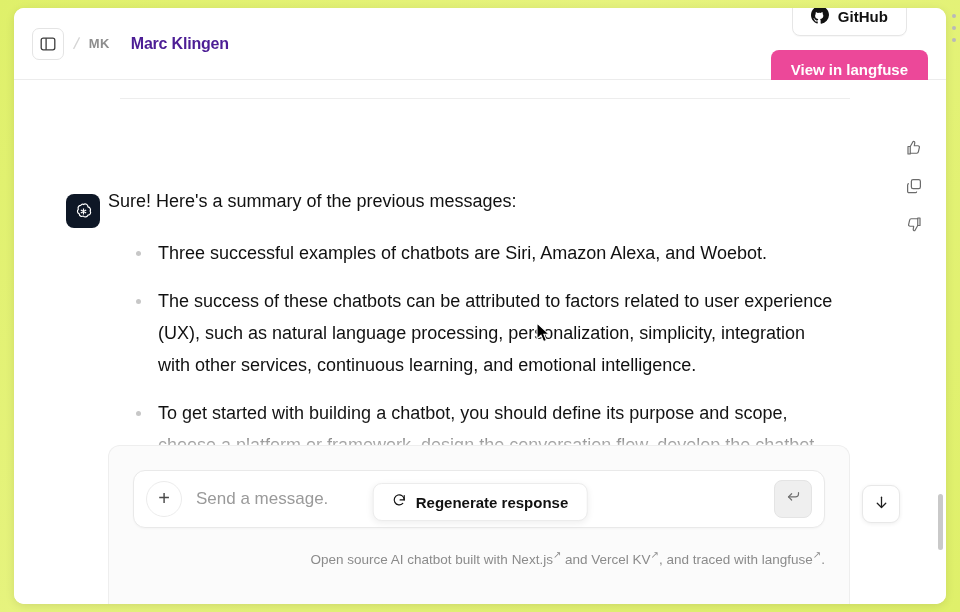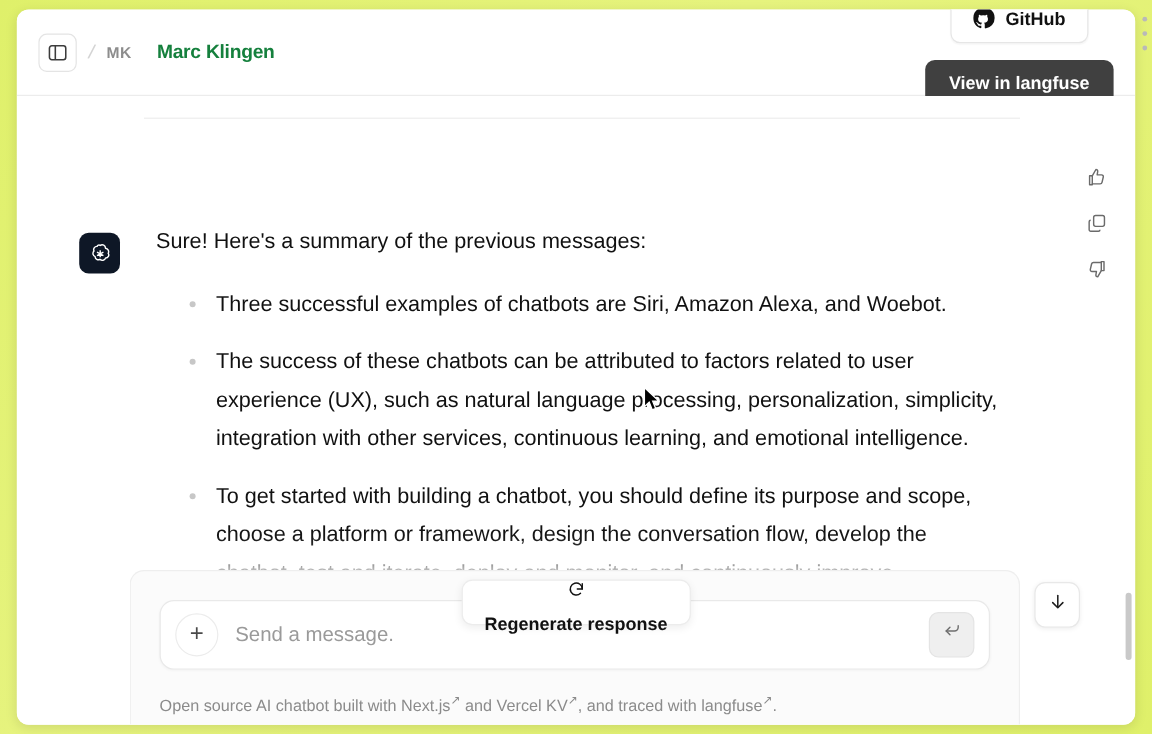--- a/index.html
+++ b/index.html
@@ -78,21 +78,21 @@
   .avatar-initials {
     font-size: 13px;
     color: #8d8d8d;
     letter-spacing: .4px;
     font-weight: 600;
     margin-right: 21px;
   }
   .user-name {
     font-size: 16px;
     font-weight: 700;
-    color: #15803d;
+    color: #4c1d95;
     letter-spacing: -.2px;
   }
   .header-right {
     margin-left: auto;
     display: flex;
     align-items: center;
     gap: 14px;
     flex-direction: column;
   }
   .btn-github {
@@ -106,21 +106,21 @@
     font-weight: 600;
     color: #111;
     cursor: pointer;
     box-shadow: 0 1px 1px rgba(0,0,0,0.03);
   }
   .btn-primary {
     height: 40px;
     padding: 0 20px;
     border: none;
     border-radius: 8px;
-    background: #404040;
+    background: #ec4899;
     color: #ffffff;
     font-size: 15px;
     font-weight: 700;
     cursor: pointer;
     font-family: "Liberation Sans", sans-serif;
   }
 
   
   #chat {
     position: relative;
@@ -136,21 +136,21 @@
     height: 1px;
     background: #ededed;
   }
   .message {
     position: absolute;
     left: 0; right: 0;
     top: 48px;
     padding: 0 96px 0 52px;
     box-sizing: border-box;
     display: flex;
-    gap: 30px;
+    gap: 8px;
   }
   .bot-avatar {
     flex: 0 0 auto;
     width: 34px; height: 34px;
     border-radius: 8px;
     background: #0e1726;
     display: flex; align-items: center; justify-content: center;
     margin-top: 66px;
   }
   .bot-avatar svg { display:block; }
@@ -216,21 +216,20 @@
     background: #ffffff;
     border: 1px solid #ececec;
     border-radius: 9px;
     box-shadow: 0 2px 7px rgba(0,0,0,0.07);
     font-size: 15px;
     font-weight: 600;
     color: #111;
     cursor: pointer;
     z-index: 6;
     white-space: nowrap;
-    flex-direction: column;
   }
 
   
   .scroll-bottom {
     position: absolute;
     right: 46px;
     top: 405px;
     width: 36px; height: 36px;
     border: 1px solid #e8e8e8;
     border-radius: 9px;
@@ -296,24 +295,24 @@
     border-radius: 8px;
     background: #efefef;
     border: 1px solid #e4e4e4;
     display: flex; align-items: center; justify-content: center;
     color: #6f6f6f;
     font-size: 15px;
     cursor: pointer;
     flex: 0 0 auto;
   }
   .composer-footnote {
-    text-align: left;
+    text-align: right;
     font-size: 13.5px;
     color: #8b8b8b;
-    padding: 20px 0 6px 0;
+    padding: 20px 0 35px 0;
     line-height: 1.4;
   }
   .composer-footnote a {
     color: #8b8b8b;
     text-decoration: none;
   }
   .composer-footnote sup { font-size: 10px; }
 
   
   .page-scroll-track {

